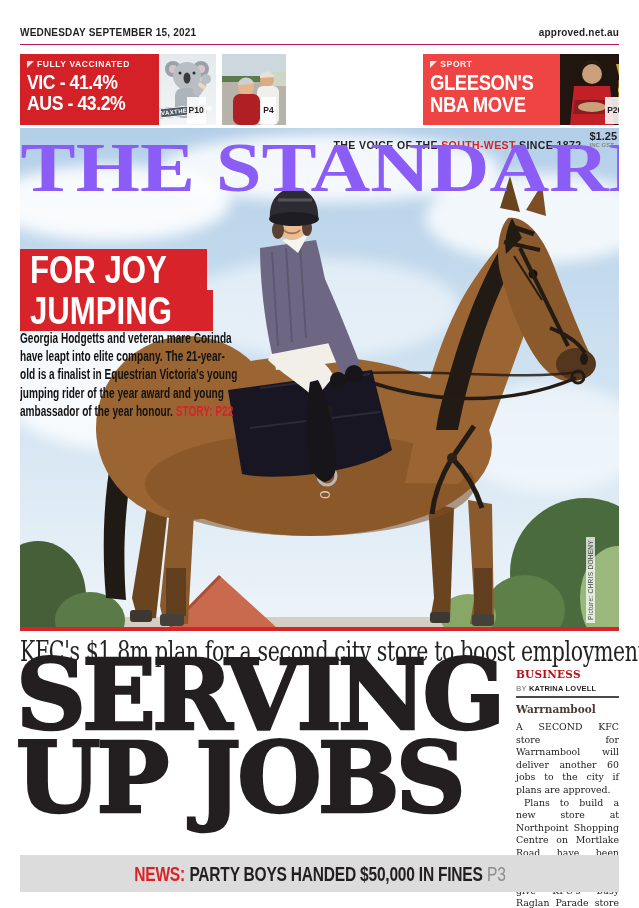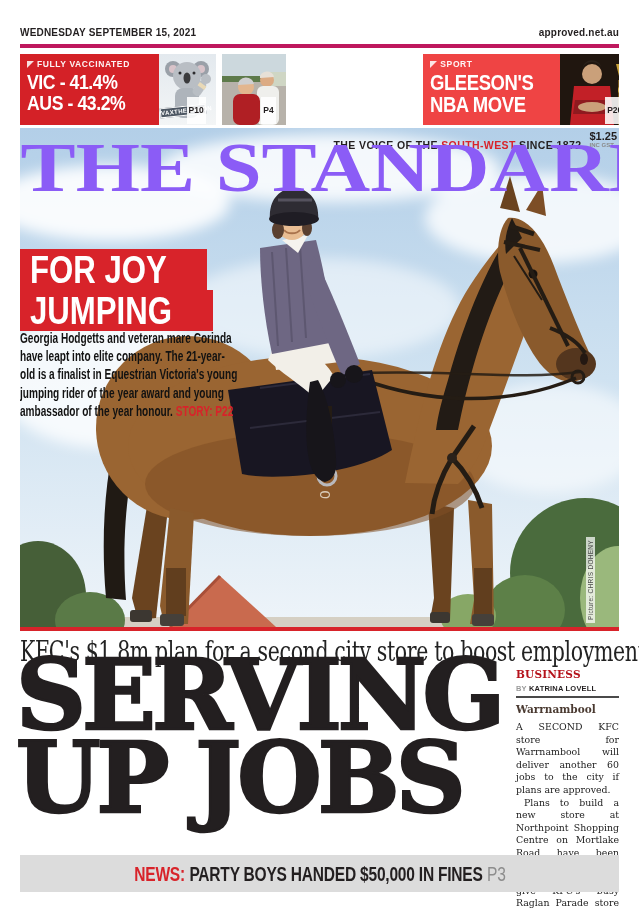--- a/index.html
+++ b/index.html
@@ -1,21 +1,21 @@
 <!DOCTYPE html>
 <html><head>
 <meta charset="utf-8">
 <style>
   html,body{margin:0;padding:0;background:#ffffff;}
   body{width:639px;height:908px;position:relative;overflow:hidden;
        font-family:"Liberation Sans",sans-serif;color:#231f20;}
 
   
   .topbar{position:absolute;top:27px;left:20px;width:599px;height:17px;
-          border-bottom:4px solid #be185d;display:flex;justify-content:space-between;
+          border-bottom:1px solid #be185d;display:flex;justify-content:space-between;
           font-size:10px;font-weight:bold;letter-spacing:.2px;}
 
   
   .promos{position:absolute;top:54px;left:20px;width:599px;height:71px;display:flex;gap:6px;}
   .promo{flex:1;display:flex;overflow:hidden;}
   .promo-main{padding:5px 7px 4px 7px;color:#fff;flex:1;}
   .bg-red{background:#d42127;}
   .bg-blue{background:#2ea3dc;}
   .bg-green{background:#ef4444;}
   .promo-label{display:flex;align-items:center;gap:3px;font-size:8.5px;font-weight:bold;

